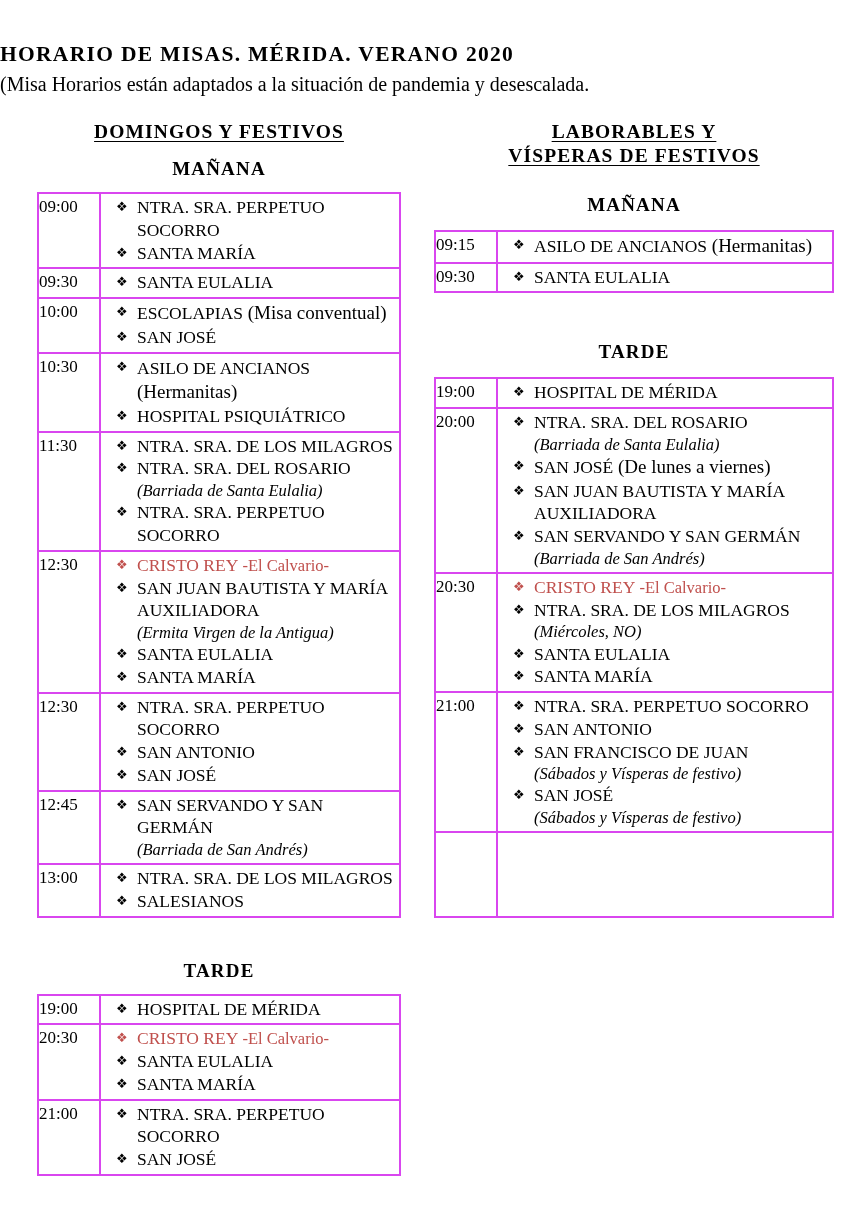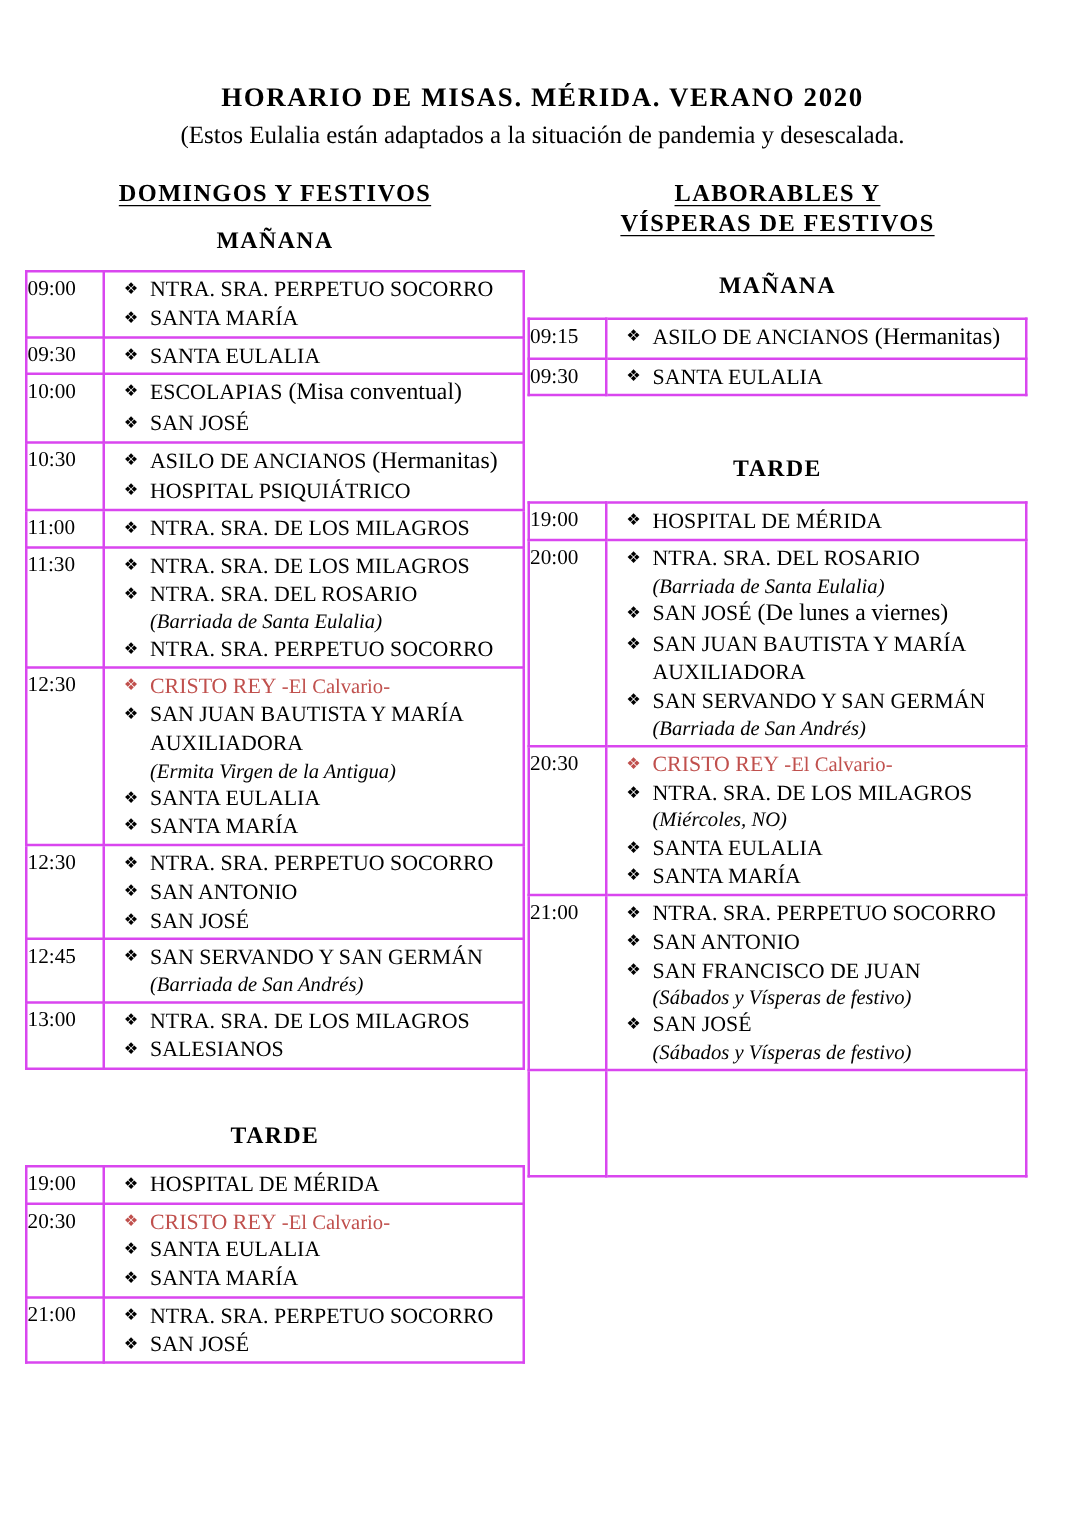--- a/index.html
+++ b/index.html
@@ -11,22 +11,22 @@
     width: 868px;
     height: 1228px;
     position: relative;
     font-family: "Liberation Serif", "DejaVu Serif", serif;
     color: #000000;
     overflow: hidden;
   }
 
   
   .header {
-    text-align: center;
-    padding-top: 66px;
+    text-align: left;
+    padding-top: 42px;
   }
   .doc-title {
     font-size: 21.5px;
     font-weight: bold;
     letter-spacing: 1.3px;
     font-variant: small-caps;
     text-transform: uppercase;
     line-height: 1.15;
   }
   .doc-sub {
@@ -38,22 +38,22 @@
 
   
   .columns {
     position: relative;
     margin-top: 22px;
   }
   .col {
     position: absolute;
     top: 0;
   }
-  .col-left  { left: 20px;  width: 400px; }
-  .col-right { left: 422px; width: 400px; }
+  .col-left  { left: 37px;  width: 364px; }
+  .col-right { left: 434px; width: 400px; }
 
   .section-head {
     text-align: center;
     font-weight: bold;
     font-size: 19.5px;
     letter-spacing: 1.1px;
     font-variant: small-caps;
     text-transform: uppercase;
     line-height: 1.22;
   }
@@ -122,21 +122,21 @@
   li.red .suffix { font-size: 16.5px; }
 
   .tbl-wrap { margin-top: 8px; }
 </style>
 </head>
 <body>
 
 <div class="header">
   <div class="doc-title">HORARIO DE MISAS. MÉRIDA. VERANO 2020</div>
   <div class="doc-sub">
-    <div>(Estos Eulalia están adaptados a la situación de pandemia y desescalada.</div>
+    <div>(Misa Horarios están adaptados a la situación de pandemia y desescalada.</div>
   </div>
 </div>
 
 <div class="columns">
 
   <div class="col col-left">
     <div class="section-head">
       <span class="u">DOMINGOS Y FESTIVOS</span>
     </div>
     <div class="period-head" style="margin-top:14px;">MAÑANA</div>
@@ -172,28 +172,20 @@
             <tr>
               <td class="time">10:30</td>
               <td class="items">
                 <ul class="items">
                   <li><span class="bullet">❖</span><span>ASILO DE ANCIANOS</span><span class="inline-note"> (Hermanitas)</span></li>
                   <li><span class="bullet">❖</span><span>HOSPITAL PSIQUIÁTRICO</span></li>
                 </ul>
               </td>
             </tr>
             <tr>
-              <td class="time">11:00</td>
-              <td class="items">
-                <ul class="items">
-                  <li><span class="bullet">❖</span><span>NTRA. SRA. DE LOS MILAGROS</span></li>
-                </ul>
-              </td>
-            </tr>
-            <tr>
               <td class="time">11:30</td>
               <td class="items">
                 <ul class="items">
                   <li><span class="bullet">❖</span><span>NTRA. SRA. DE LOS MILAGROS</span></li>
                   <li><span class="bullet">❖</span><span>NTRA. SRA. DEL ROSARIO</span><span class="note">(Barriada de Santa Eulalia)</span></li>
                   <li><span class="bullet">❖</span><span>NTRA. SRA. PERPETUO SOCORRO</span></li>
                 </ul>
               </td>
             </tr>
             <tr>

